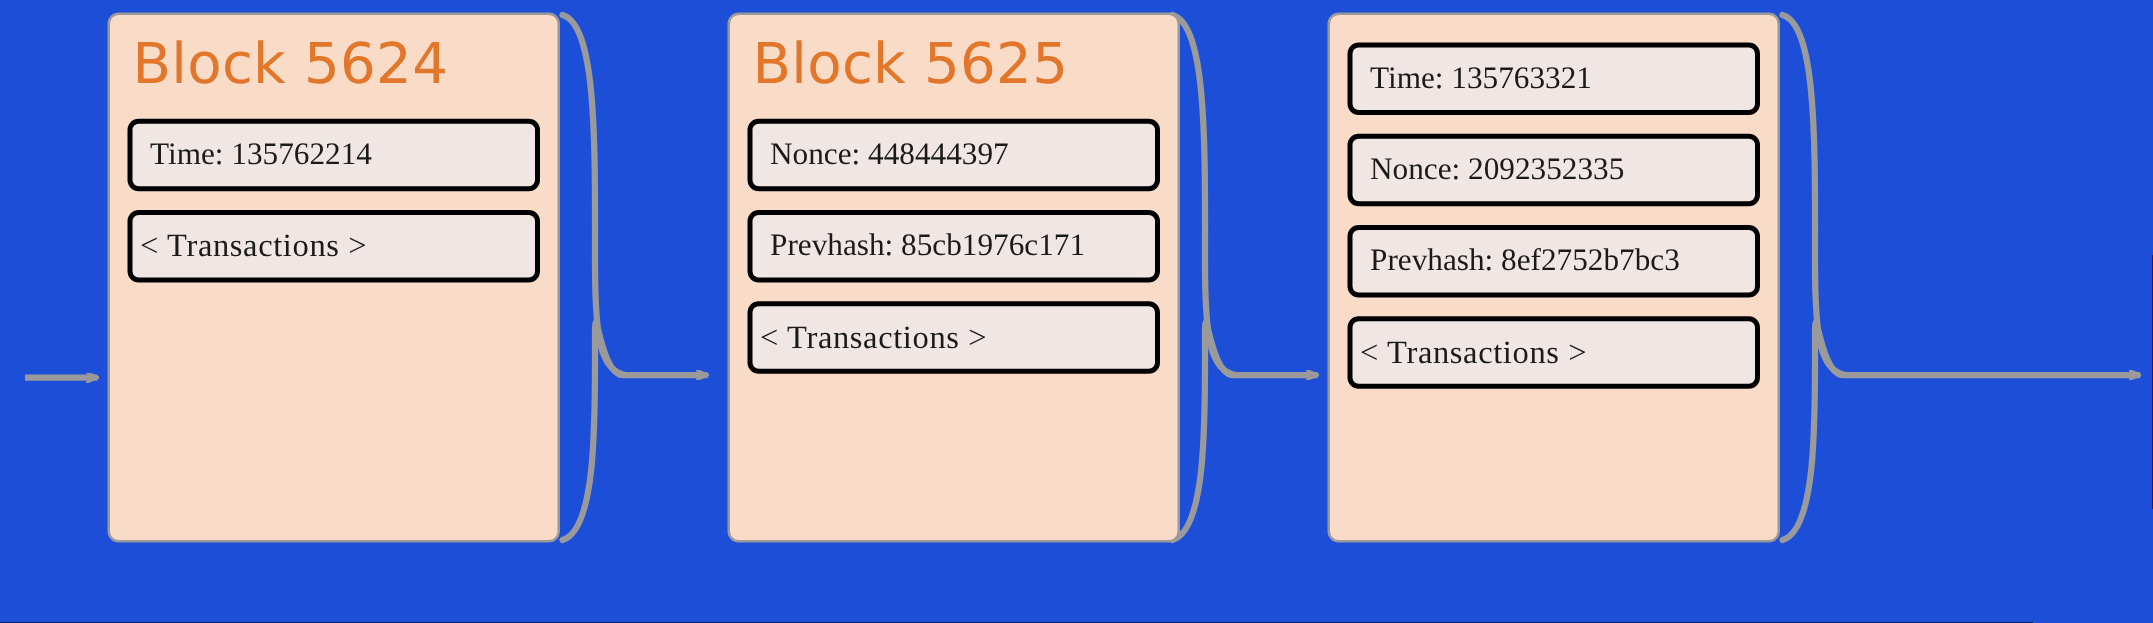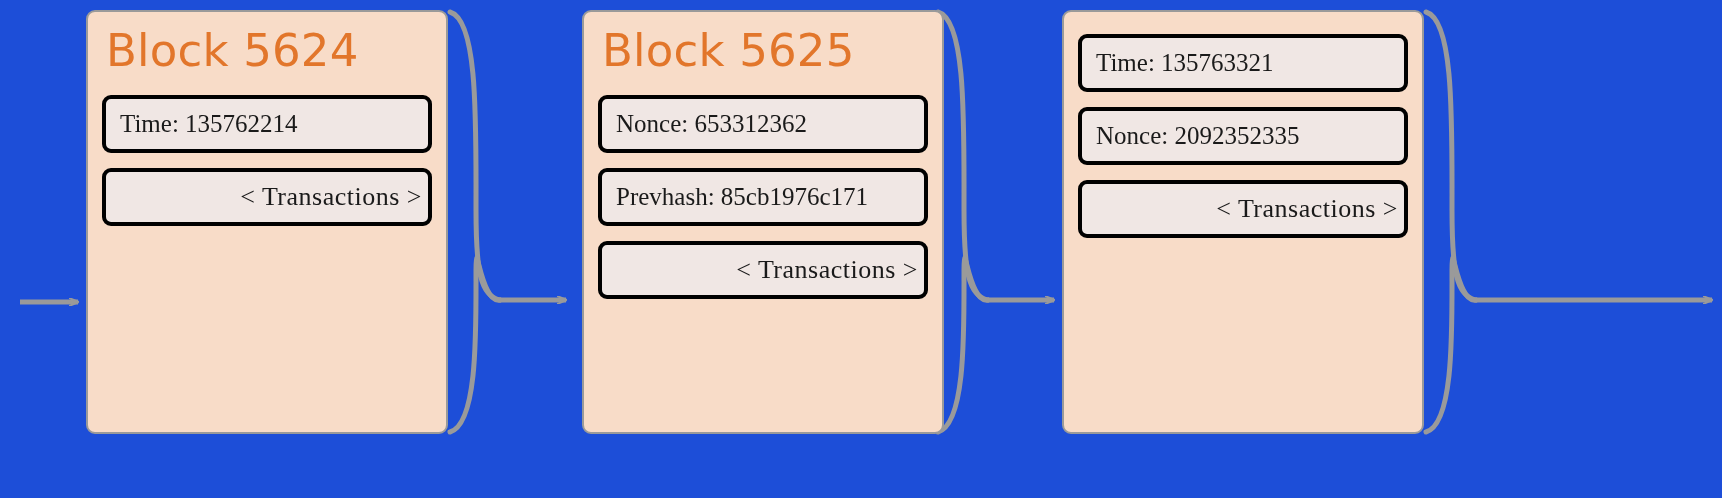--- a/index.html
+++ b/index.html
@@ -74,21 +74,21 @@
   }
 
   .field-text {
     font-size: 25px;
     line-height: 28px;
     color: #1a1a1a;
     white-space: nowrap;
   }
 
   .field.tx {
-    justify-content: flex-end;
+    justify-content: flex-start;
     padding: 0 6px;
   }
   .field.tx .field-text {
     font-size: 26px;
     letter-spacing: 0.5px;
   }
 
   
   #block-0 { left: 86px; }
   #block-1 { left: 582px; }
@@ -138,38 +138,41 @@
       <div class="field tx">
         <span class="field-text">&lt; Transactions &gt;</span>
       </div>
     </div>
   </div>
 
   <div class="block" id="block-1">
     <div class="block-title">Block 5625</div>
     <div class="fields">
       <div class="field">
-        <span class="field-text">Nonce: 653312362</span>
+        <span class="field-text">Nonce: 448444397</span>
       </div>
       <div class="field">
         <span class="field-text">Prevhash: 85cb1976c171</span>
       </div>
       <div class="field tx">
         <span class="field-text">&lt; Transactions &gt;</span>
       </div>
     </div>
   </div>
 
   <div class="block" id="block-2">
     <div class="fields">
       <div class="field">
         <span class="field-text">Time: 135763321</span>
       </div>
       <div class="field">
         <span class="field-text">Nonce: 2092352335</span>
       </div>
+      <div class="field">
+        <span class="field-text">Prevhash: 8ef2752b7bc3</span>
+      </div>
       <div class="field tx">
         <span class="field-text">&lt; Transactions &gt;</span>
       </div>
     </div>
   </div>
 
 </div>
 
 </body></html>

